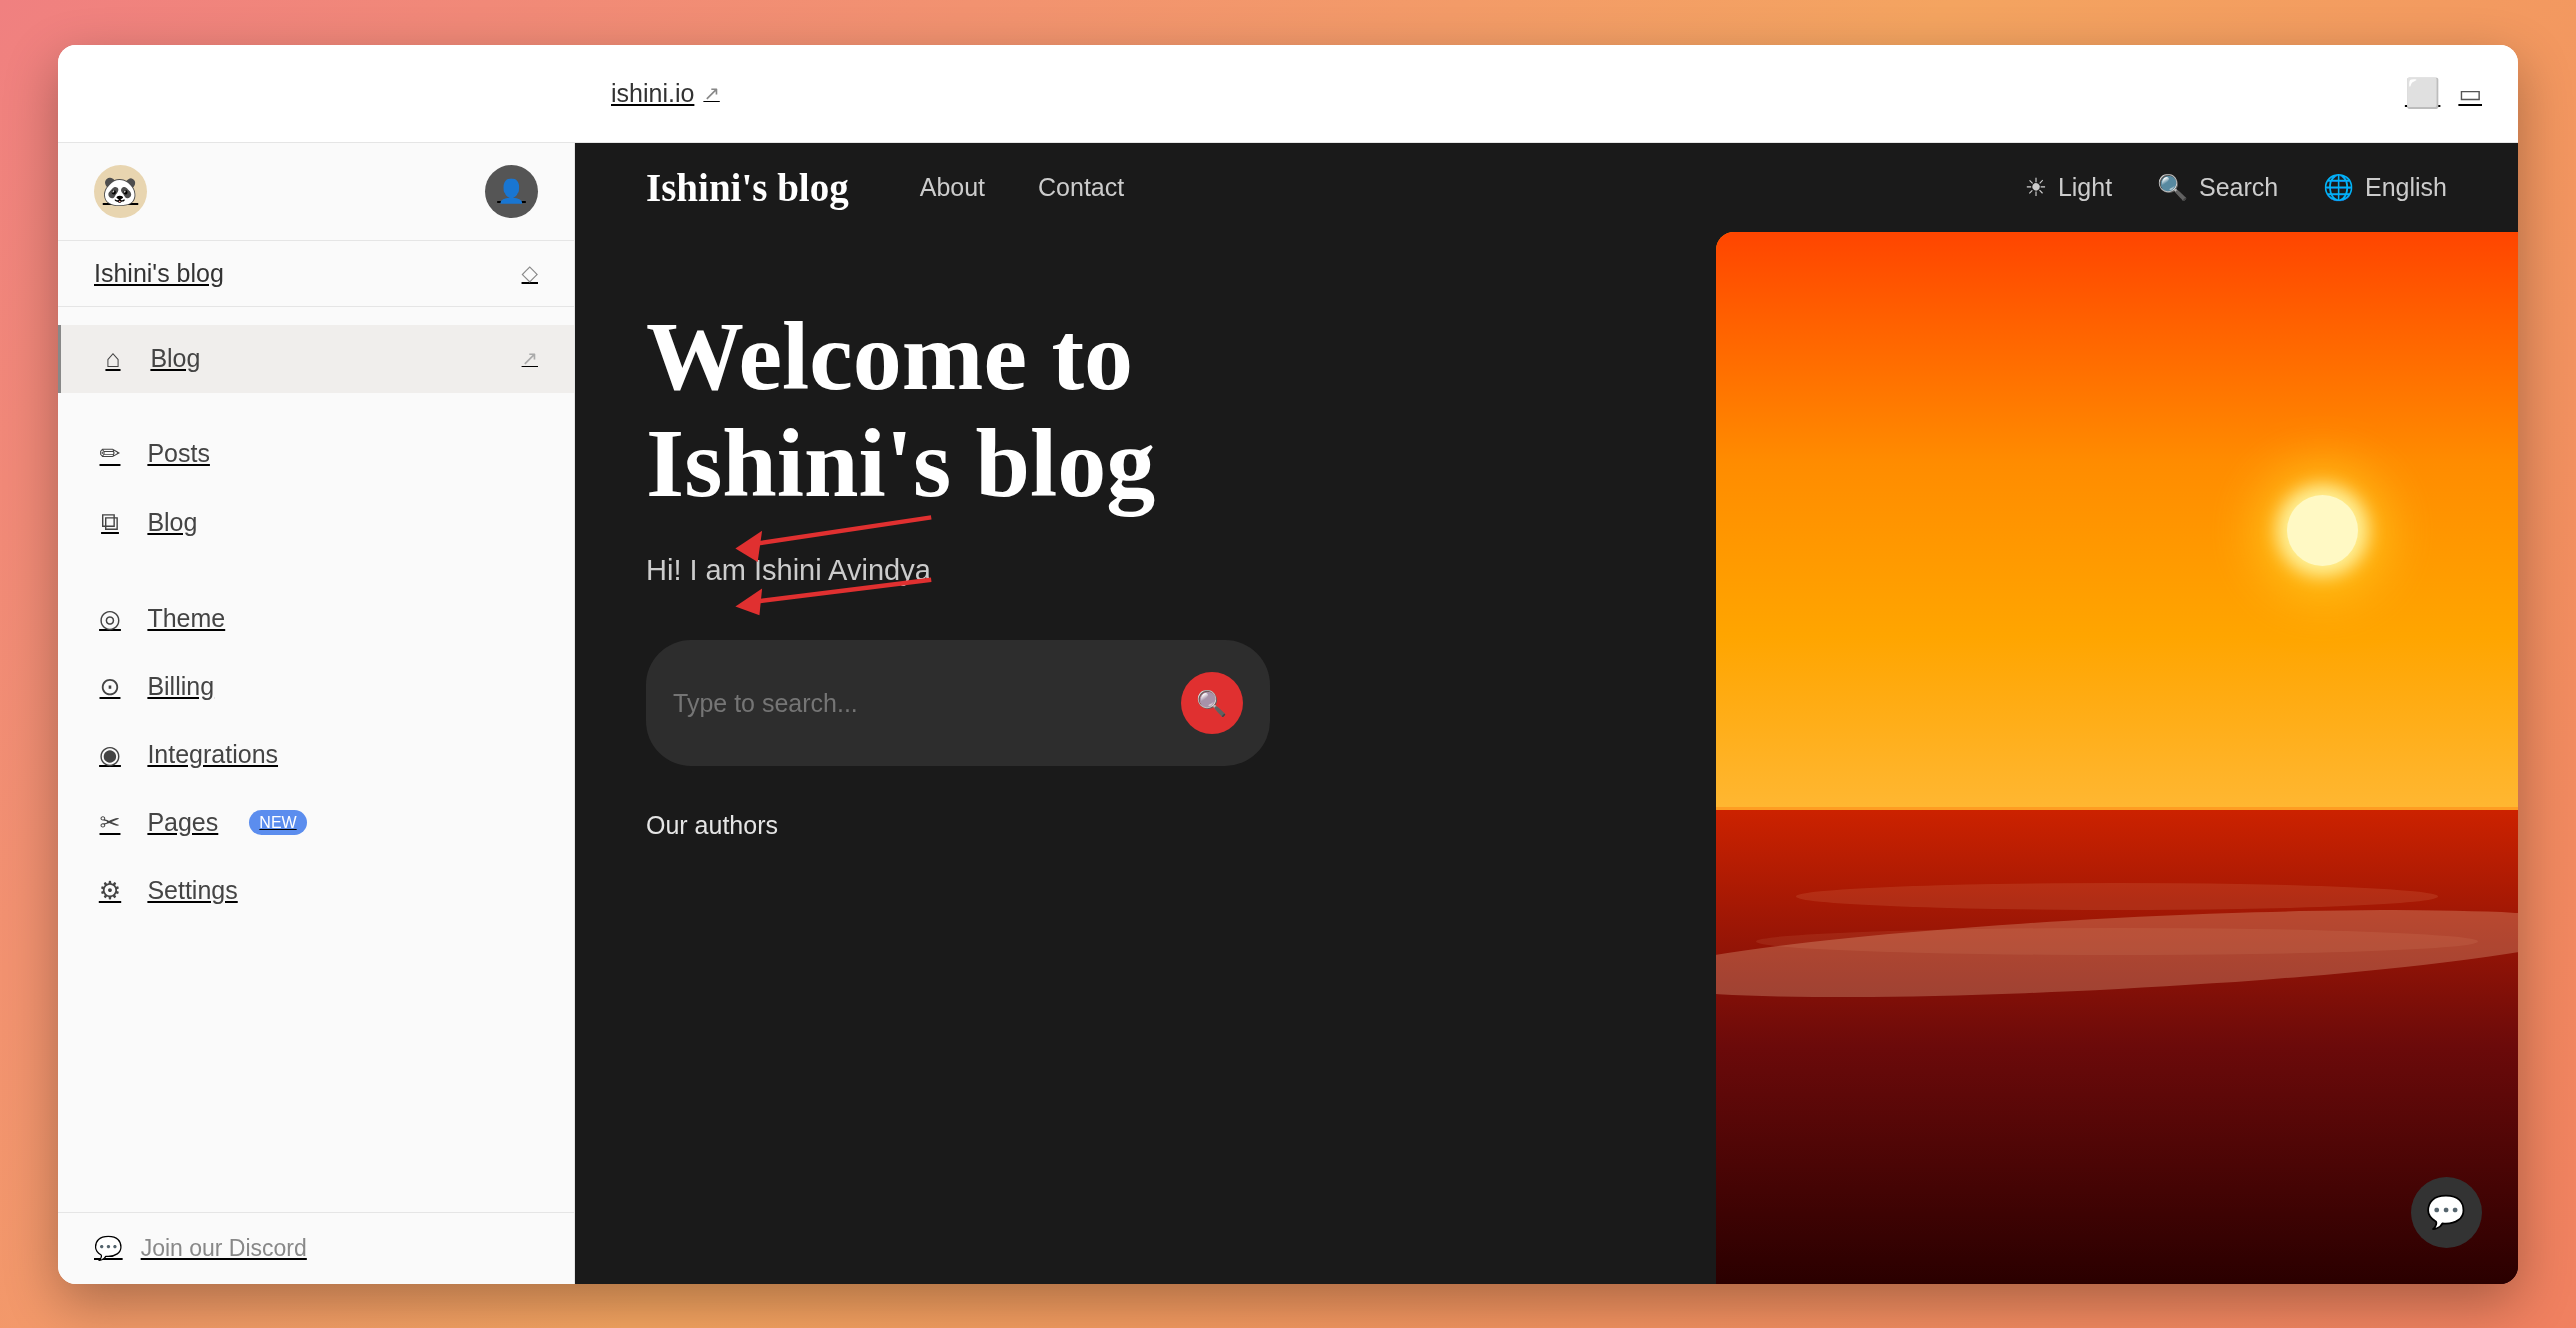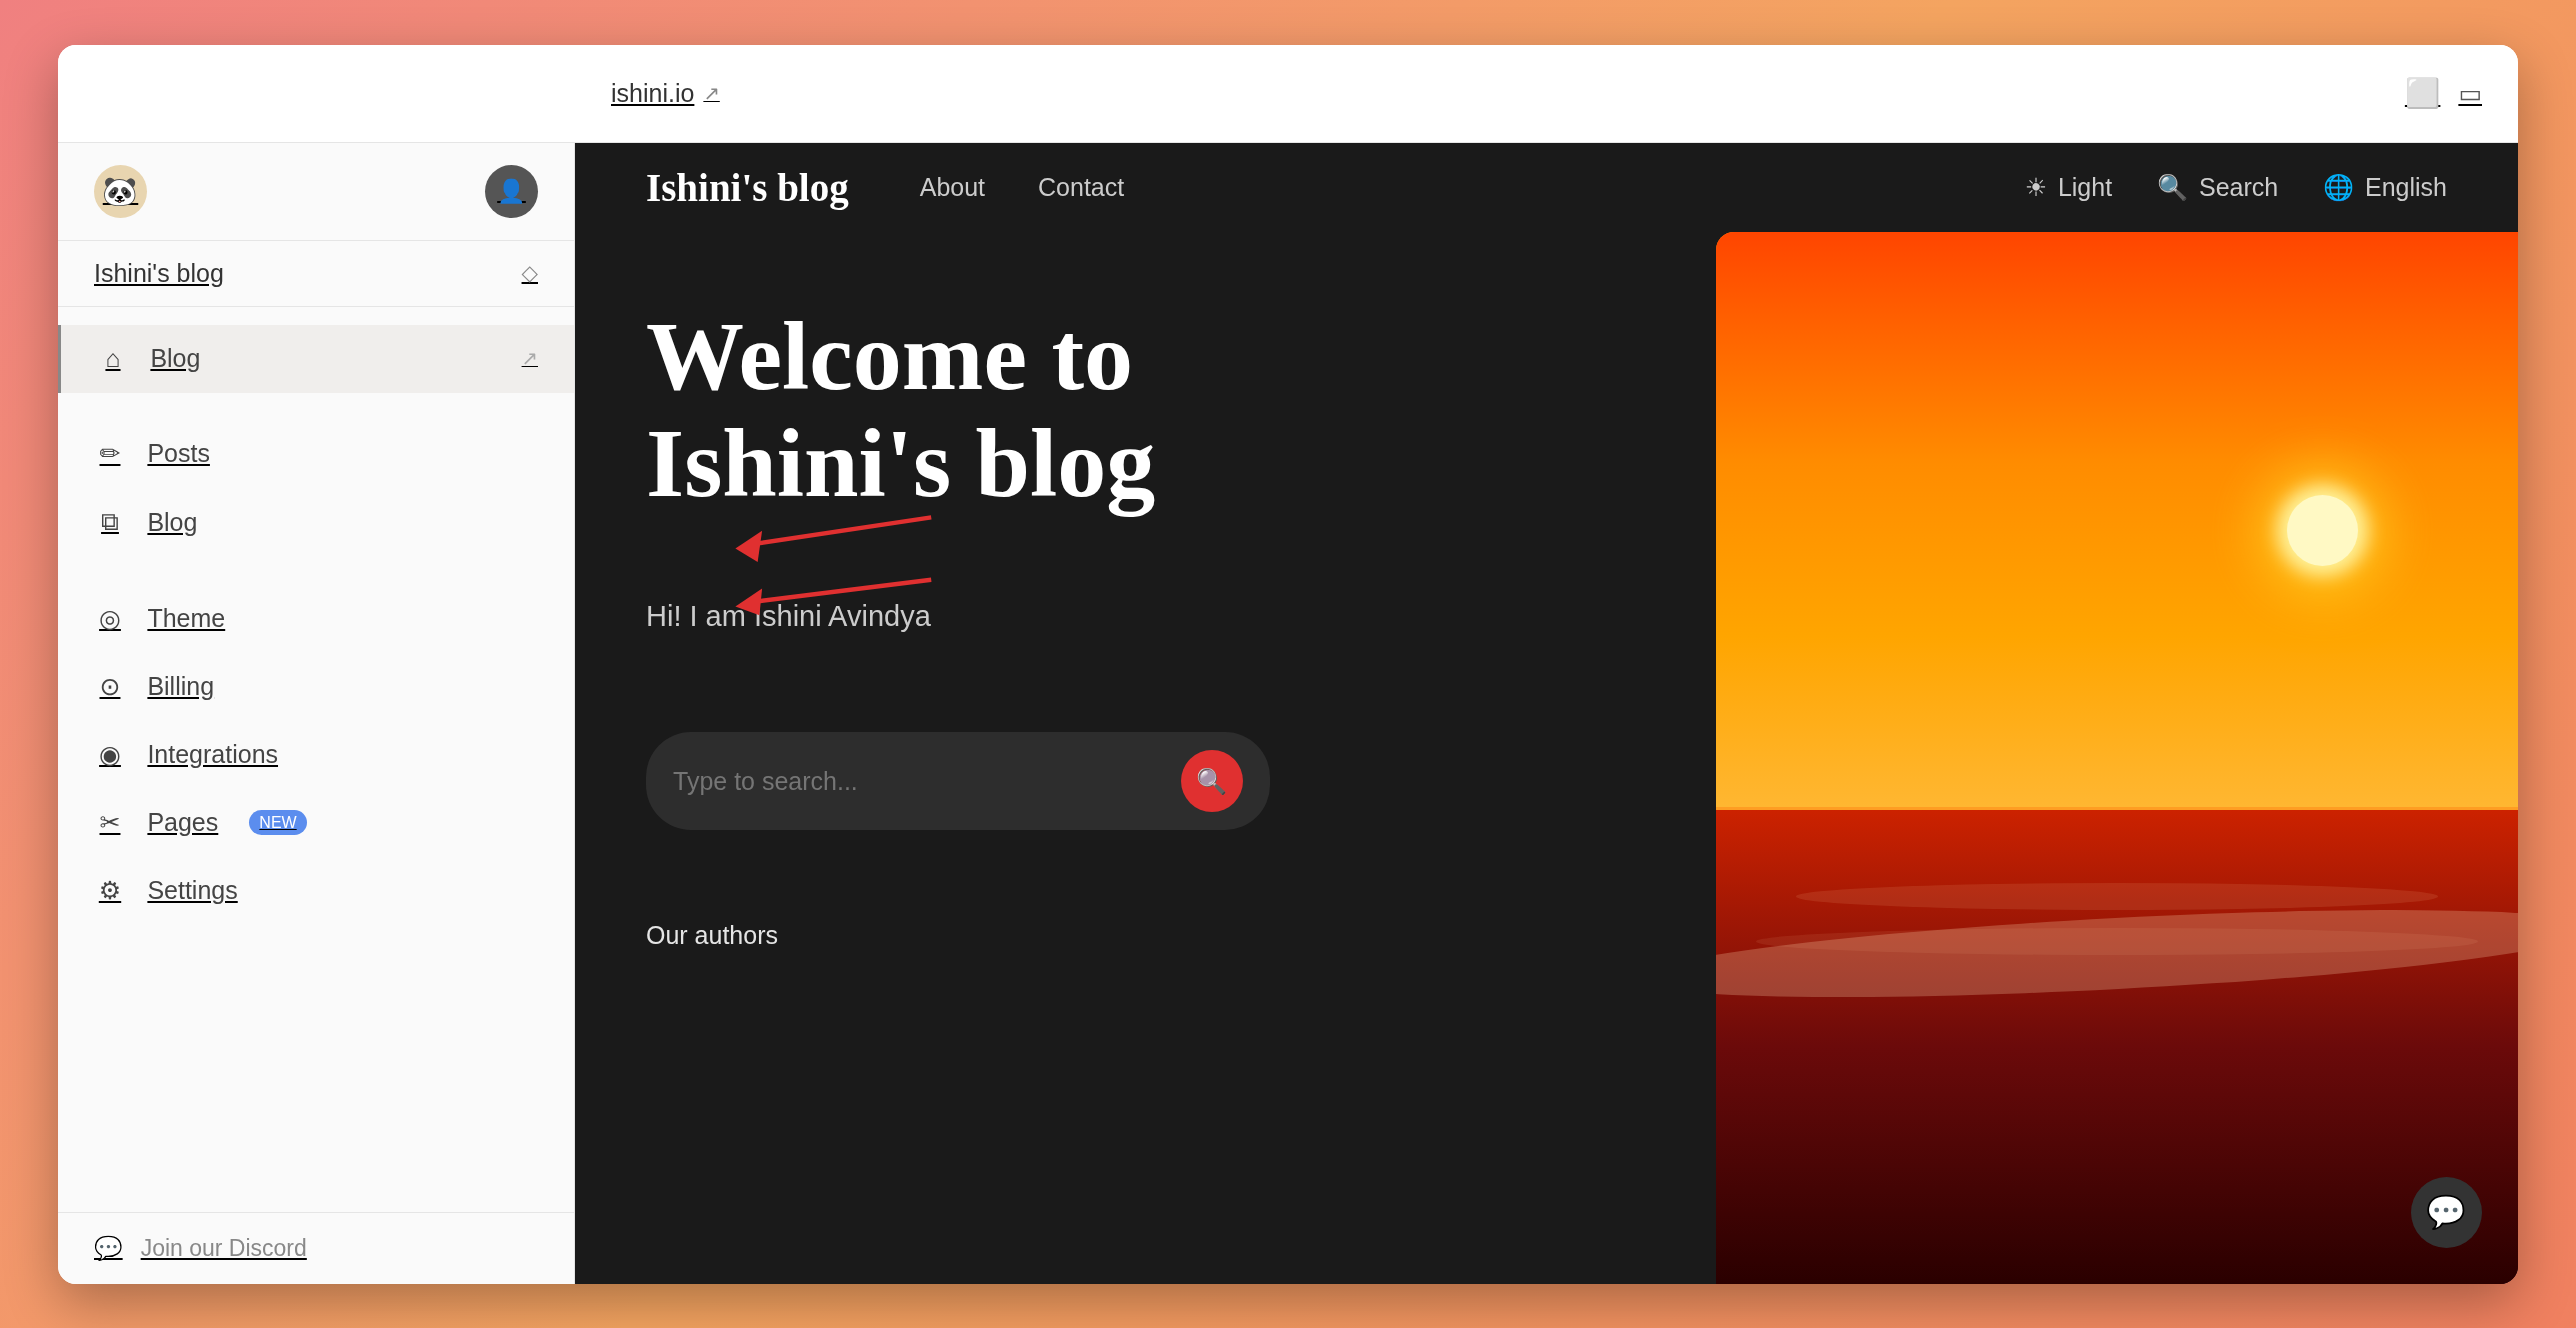--- a/index.html
+++ b/index.html
@@ -226,41 +226,40 @@
       bottom: 0;
       display: flex;
       align-items: stretch;
     }
     .hero-left {
       flex: 1;
       padding: 71px 71px;
       display: flex;
       flex-direction: column;
       justify-content: flex-start;
-      gap: 46px;
     }
     .hero-title {
       font-size: 98px;
       font-weight: 800;
       color: #fff;
       font-family: Georgia, 'Times New Roman', serif;
       line-height: 1.1;
       margin-bottom: 36px;
     }
     .hero-subtitle {
       font-size: 29px;
       color: #ccc;
       margin-bottom: 53px;
     }
     .search-bar {
       display: flex;
       align-items: center;
       background: #2d2d2d;
       border-radius: 45px;
-      padding: 18px 27px;
+      padding: 32px 27px;
       max-width: 624px;
       margin-bottom: 45px;
     }
     .search-input {
       flex: 1;
       background: transparent;
       border: none;
       outline: none;
       font-size: 25px;
       color: #888;

